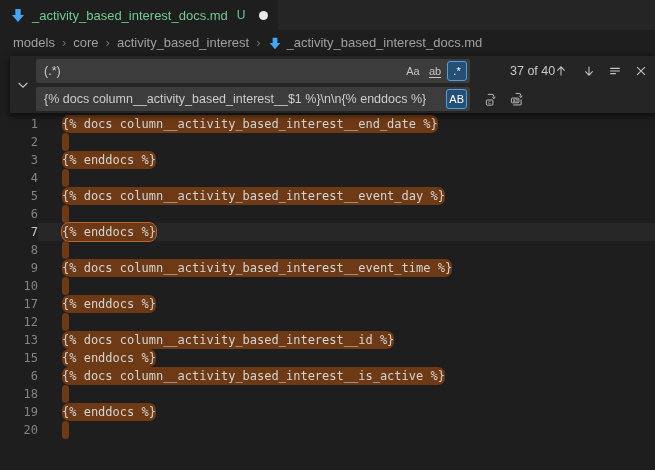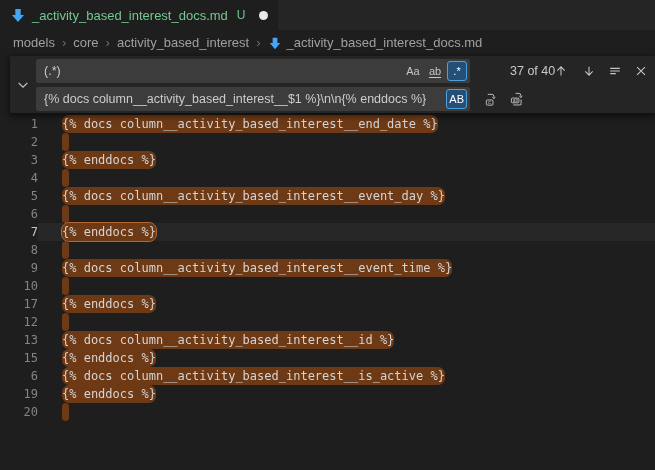--- a/index.html
+++ b/index.html
@@ -160,20 +160,24 @@
       </div>
     <div class="row">
         <div class="num">15</div>
         <div class="code"><span class="match">{% enddocs %}</span></div>
       </div>
     <div class="row">
         <div class="num">6</div>
         <div class="code"><span class="match">{% docs column__activity_based_interest__is_active %}</span></div>
       </div>
     <div class="row">
+        <div class="num">18</div>
+        <div class="code"><span class="match"></span></div>
+      </div>
+    <div class="row">
         <div class="num">19</div>
         <div class="code"><span class="match">{% enddocs %}</span></div>
       </div>
     <div class="row">
         <div class="num">20</div>
         <div class="code"><span class="match"></span></div>
       </div>
   </div>
 </div>
 

